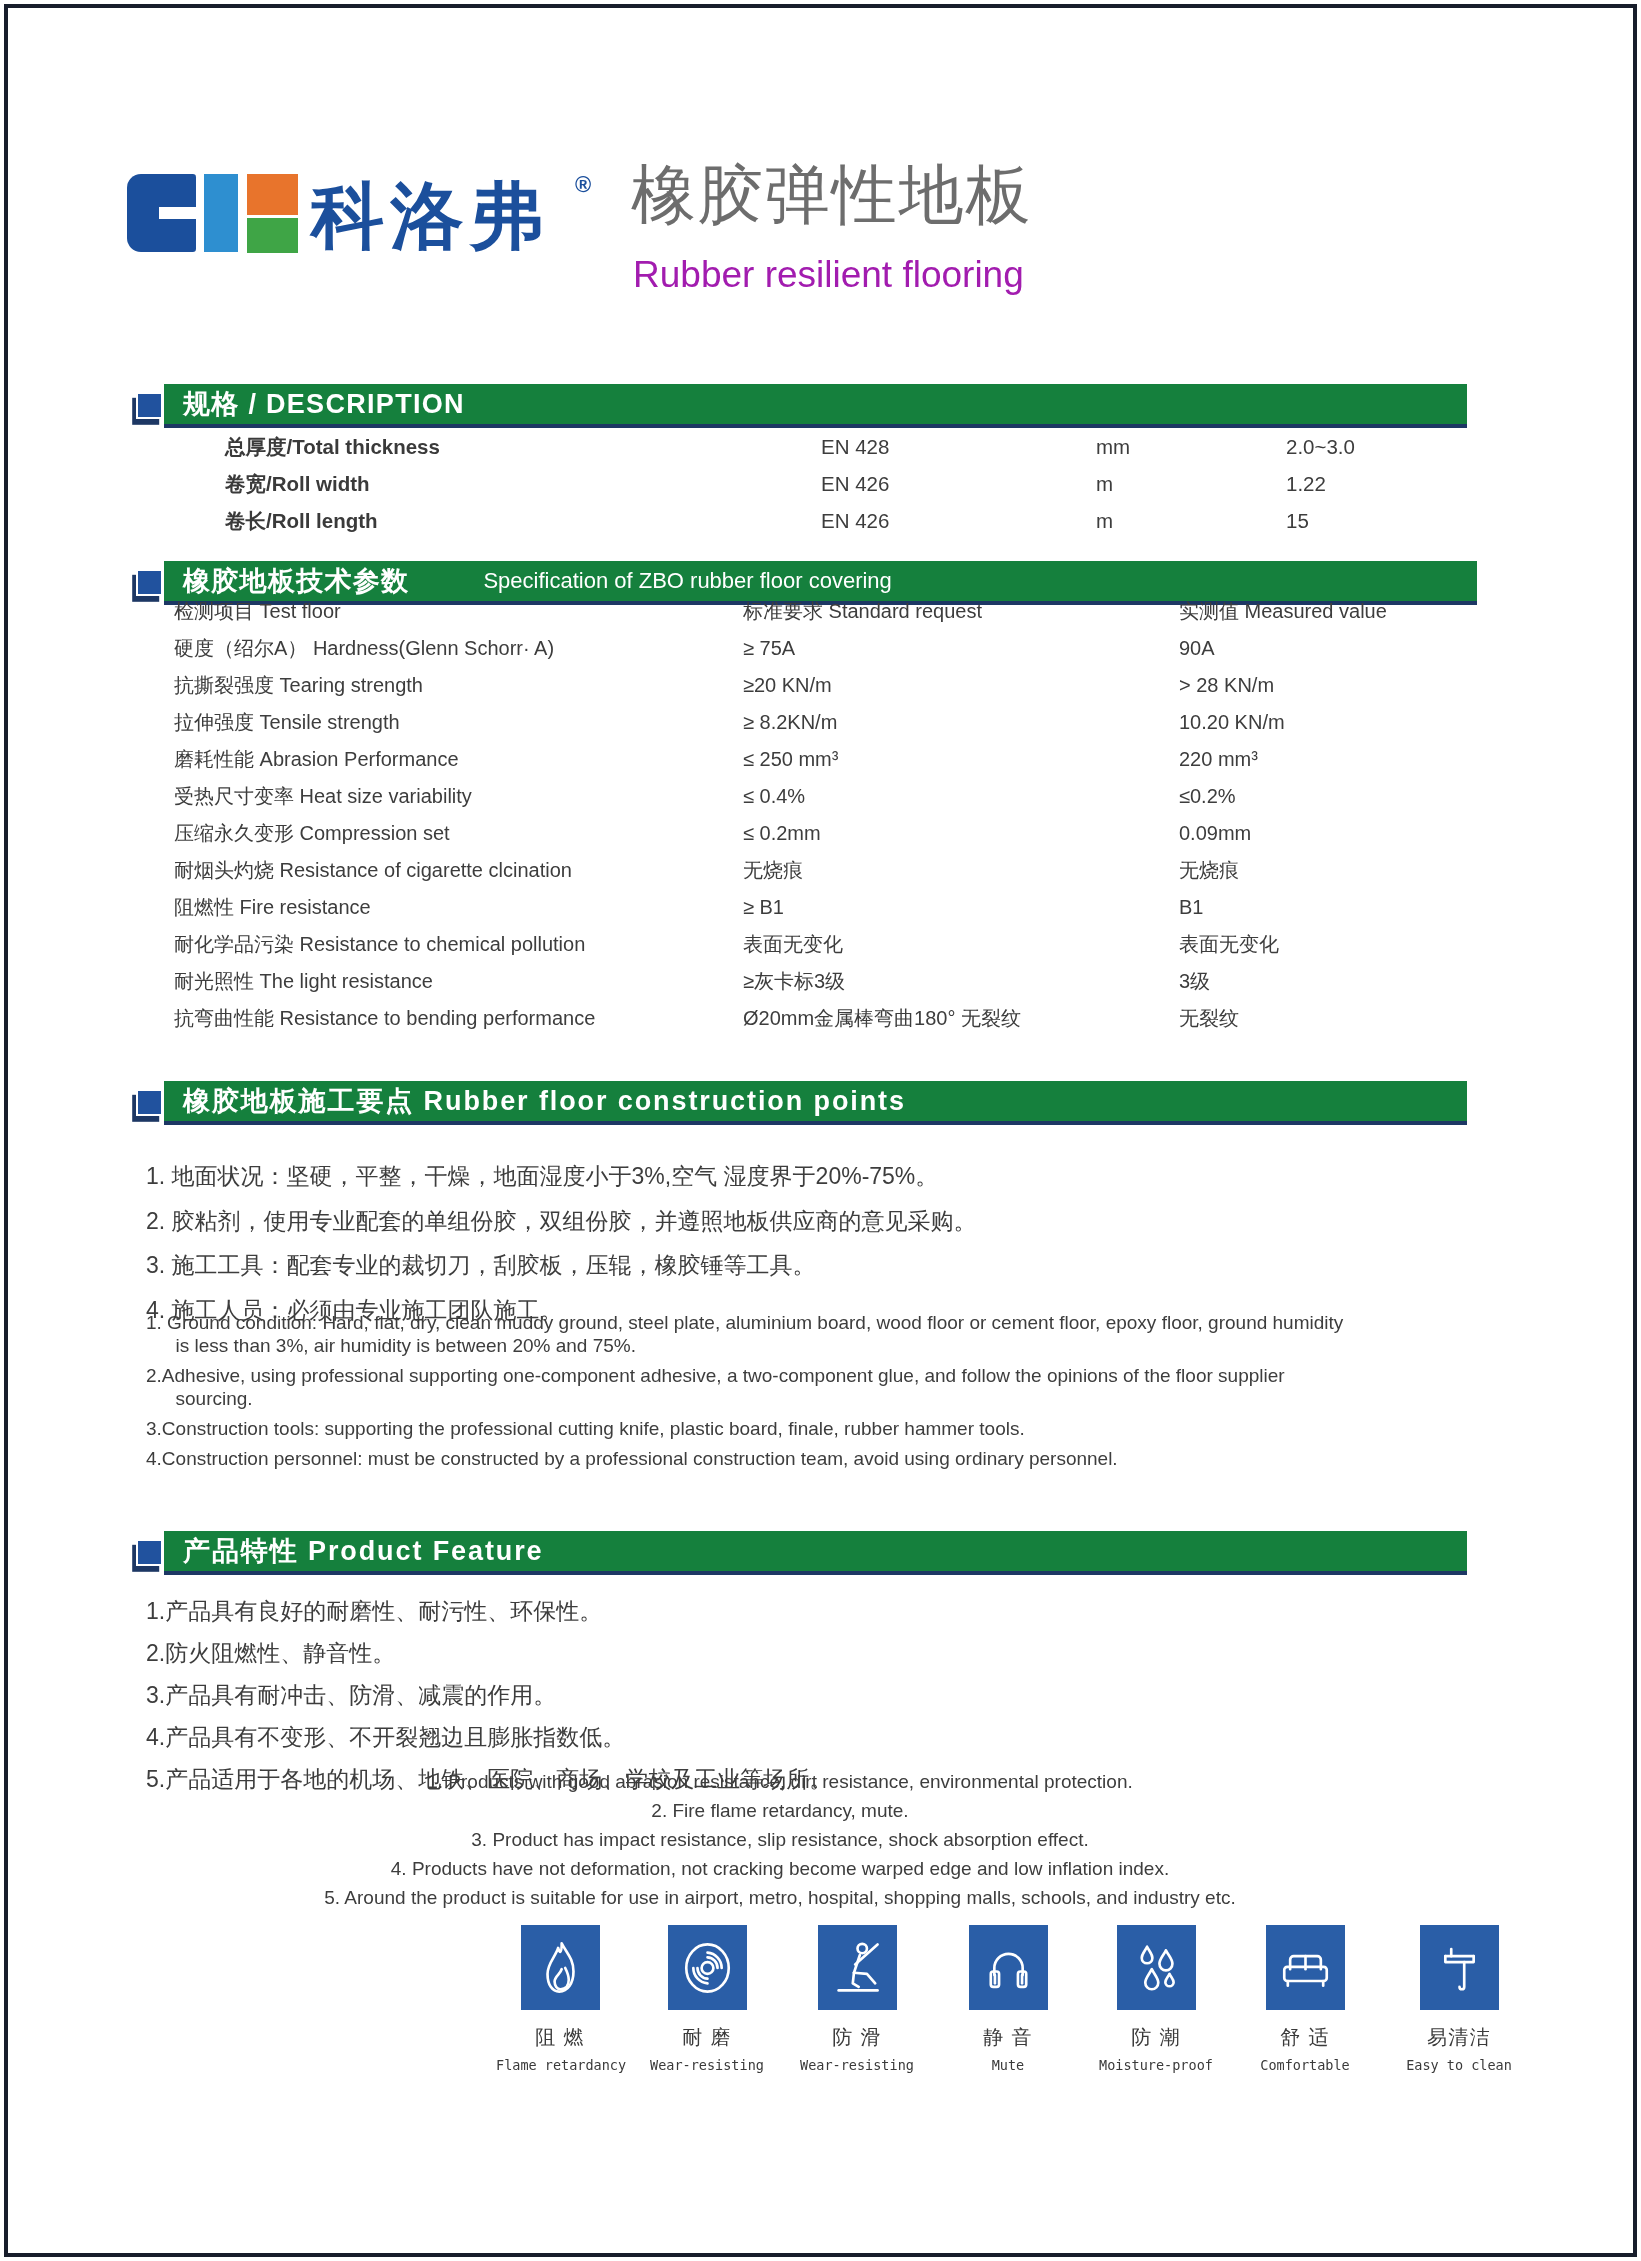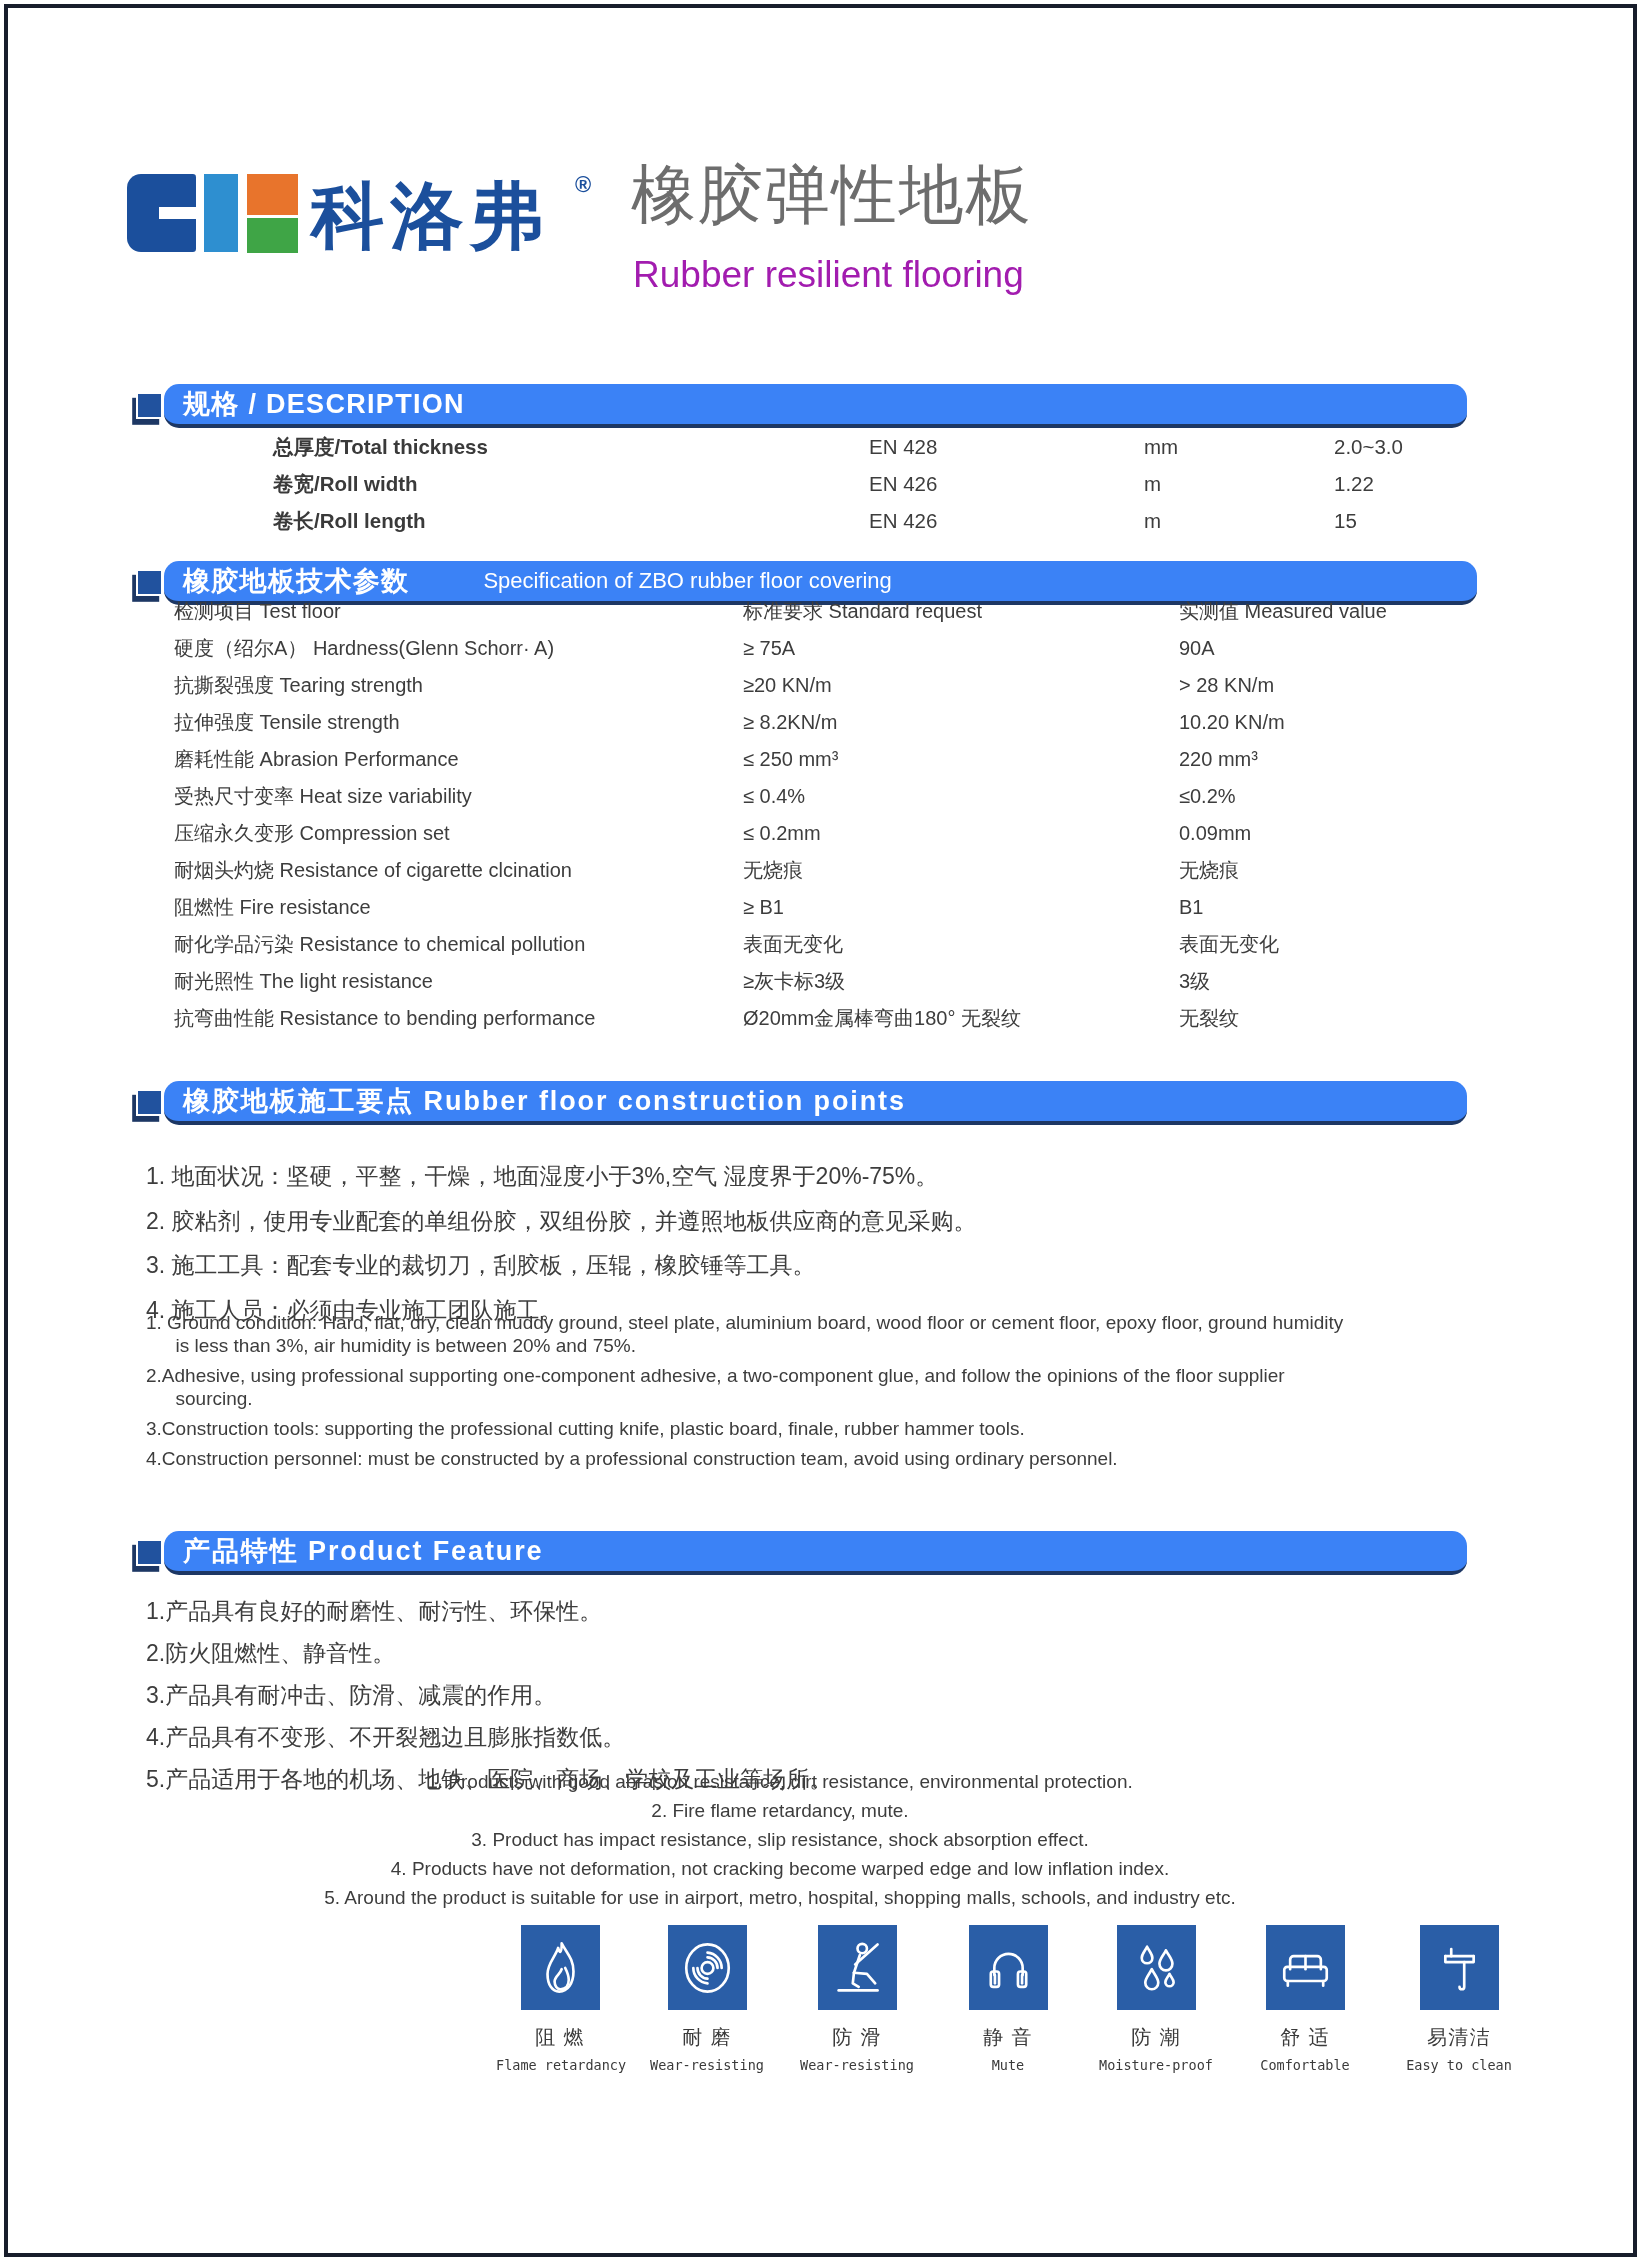--- a/index.html
+++ b/index.html
@@ -16,29 +16,29 @@
   .logo-green{position:absolute;left:247px;top:218px;width:51px;height:35px;background:#3fa546;}
   .brand{position:absolute;left:311px;top:168px;font-size:73px;font-weight:bold;color:#1b4f9c;letter-spacing:6.4px;white-space:nowrap;}
   .reg{position:absolute;left:575px;top:172px;font-size:22px;color:#1b4f9c;font-weight:bold;}
   .title-zh{position:absolute;left:631px;top:151px;font-size:65px;font-weight:500;color:#6d6d6d;letter-spacing:1.9px;white-space:nowrap;}
   .title-en{position:absolute;left:633px;top:254px;font-size:37px;color:#a21caf;white-space:nowrap;}
 
   
   .secbar{position:absolute;left:132px;width:1335px;height:45px;}
   .secbar .sq{position:absolute;left:3.8px;top:7.7px;width:23px;height:23px;background:#21529e;
               border:2.6px solid #fff;box-shadow:-3.8px 5.8px 0 #1d3764;z-index:2;}
-  .secbar .bar{position:absolute;left:32px;right:0;top:0;height:40px;background:#3b82f6;
-               border-bottom:4.5px solid #1d3764;display:flex;align-items:center;color:#fff;white-space:nowrap;border-radius:15px;}
+  .secbar .bar{position:absolute;left:32px;right:0;top:0;height:40px;background:#15803d;
+               border-bottom:4.5px solid #1d3764;display:flex;align-items:center;color:#fff;white-space:nowrap;}
   .secbar .bar .zh{font-size:27px;font-weight:bold;margin-left:19px;letter-spacing:1.3px;}
   .secbar .bar .en-sub{font-size:22px;margin-left:74px;}
   .secbar .bar .wide{letter-spacing:1.9px;}
 
   
   .desc-table{position:absolute;left:225px;top:428px;width:1243px;}
-  .desc-row{display:grid;grid-template-columns:596px 275px 190px auto;height:37px;align-items:center;font-size:20.5px;margin-left:48px;}
+  .desc-row{display:grid;grid-template-columns:596px 275px 190px auto;height:37px;align-items:center;font-size:20.5px;}
   .desc-row .lbl{font-weight:600;color:#3a3a3a;}
 
   
   .spec-table{position:absolute;left:174px;top:593px;width:1294px;}
   .spec-row{display:grid;grid-template-columns:569px 436px auto;height:37px;align-items:center;font-size:20px;color:#3d3d3d;}
 
   
   .list{position:absolute;left:146px;}
   .cn-list{font-size:23px;}
   .cn-list li{margin-bottom:13.5px;white-space:nowrap;}

